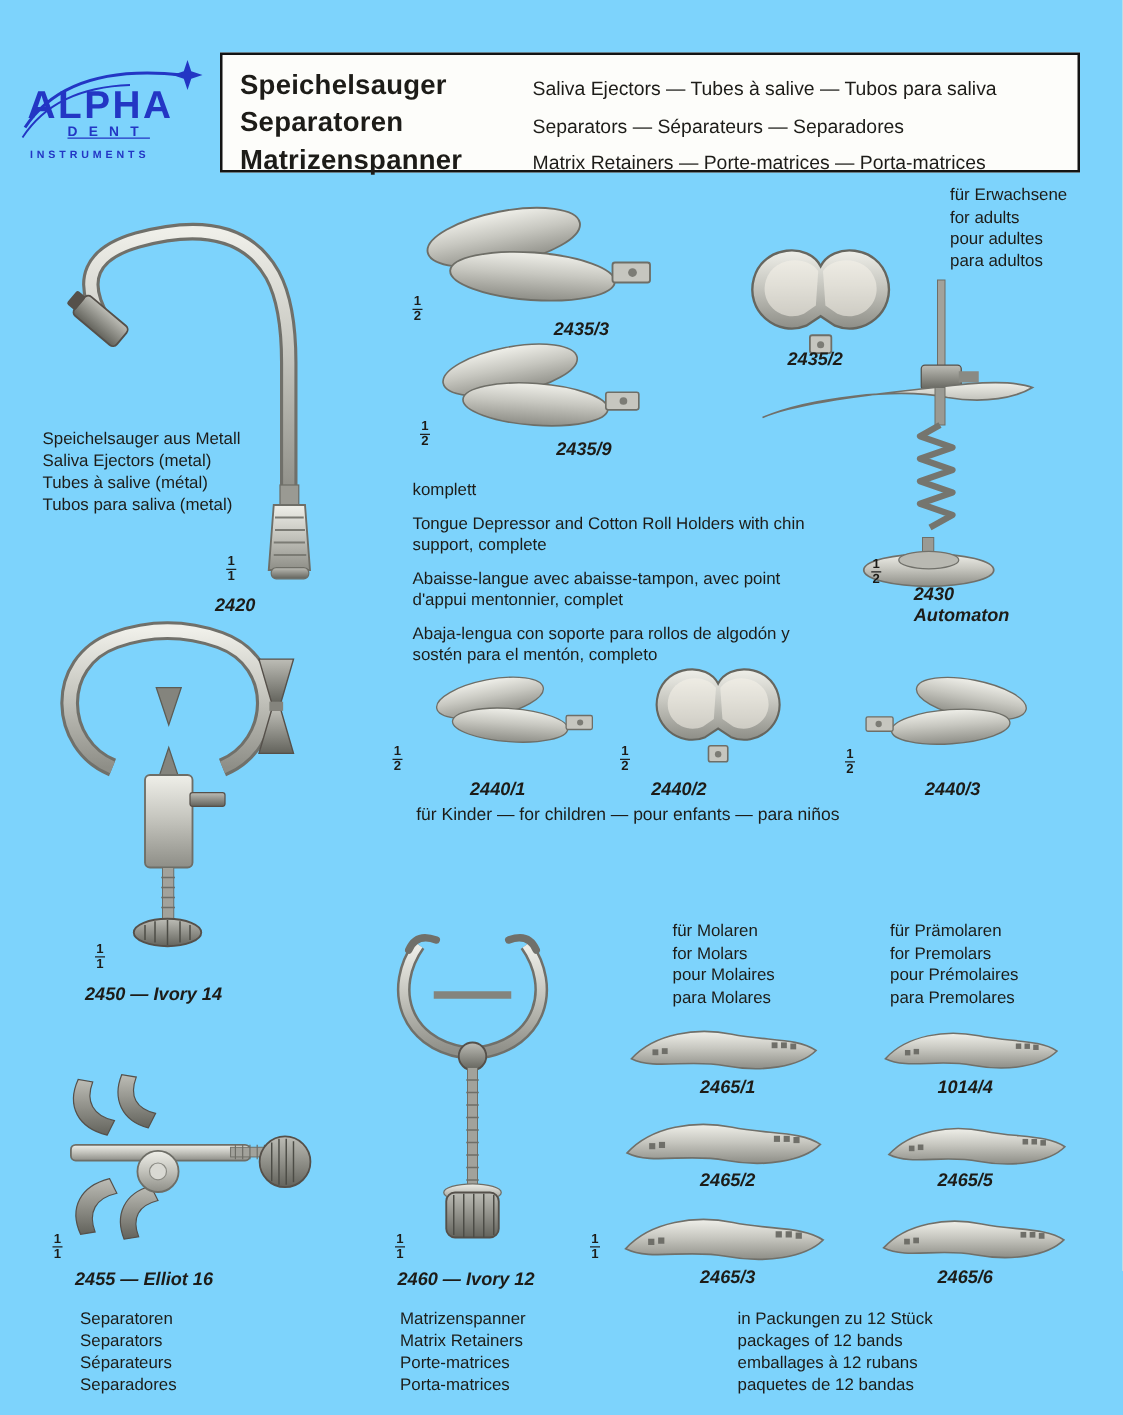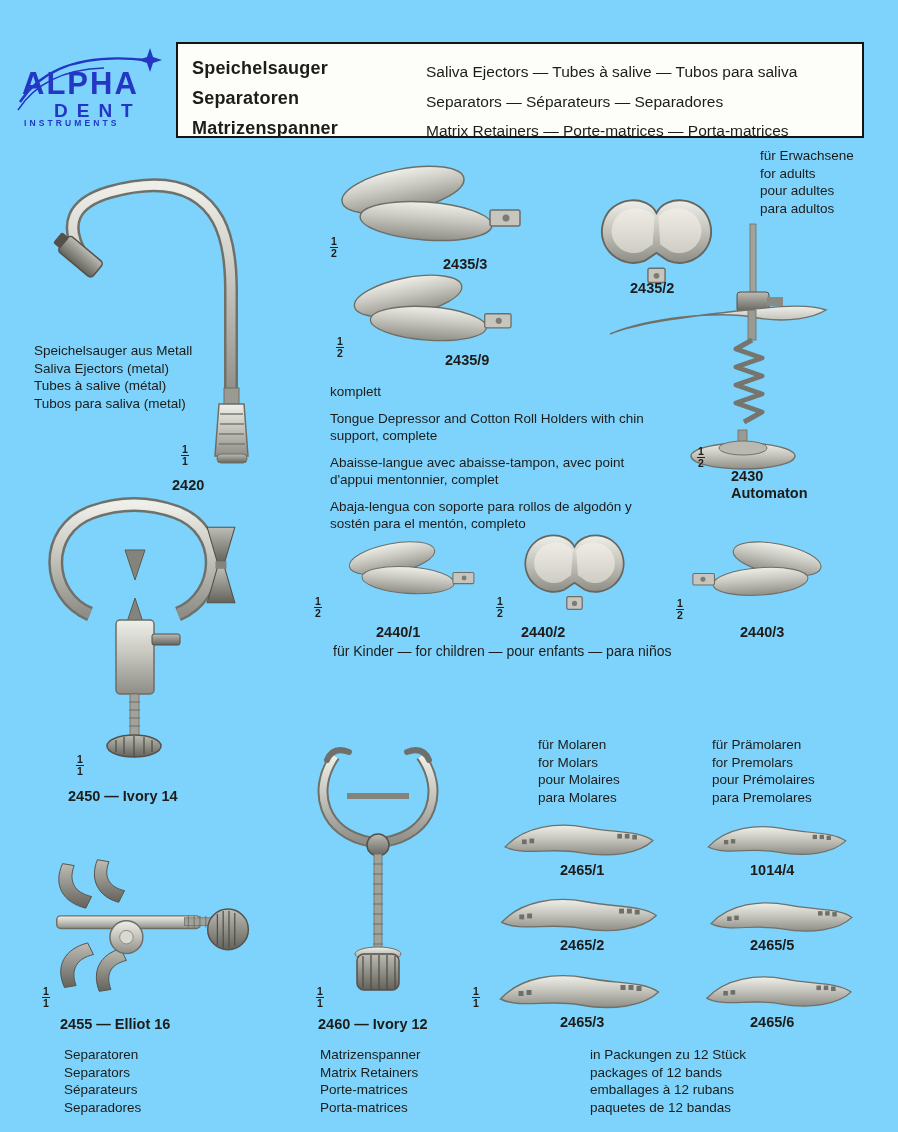--- a/index.html
+++ b/index.html
@@ -3,31 +3,31 @@
 <meta charset="utf-8">
 <style>
   * { margin:0; padding:0; box-sizing:border-box; }
   html,body { background:#e9e6dc; }
   body { font-family:"Liberation Sans","DejaVu Sans",sans-serif; color:#1d1c18; }
   .page { position:relative; width:898px; height:1132px; background:#7dd3fc; margin:0 auto; overflow:hidden; }
   .abs { position:absolute; }
 
   
   .header-box { background:#fdfdfa; border:2px solid #141414; display:flex; }
-  .hdr-de { width:248px; padding:9px 0 0 14px; font-size:18px; line-height:30px; font-weight:bold; letter-spacing:.2px; }
+  .hdr-de { width:248px; padding:9px 0 0 14px; font-size:22px; line-height:30px; font-weight:bold; letter-spacing:.2px; }
   .hdr-intl { padding:13px 0 0 0; font-size:15.5px; line-height:29.5px; }
 
   
   .logo-alpha { position:absolute; left:6px; top:22px; font-size:31px; font-weight:bold; color:#2336c4; letter-spacing:2px; }
-  .logo-dent  { position:absolute; left:38px; top:56px; font-size:19px; font-weight:bold; color:#2336c4; letter-spacing:9px; }
+  .logo-dent  { position:absolute; left:38px; top:56px; font-size:11px; font-weight:bold; color:#2336c4; letter-spacing:9px;text-decoration:underline; }
   .logo-instr { position:absolute; left:8px; top:74px; font-size:8.5px; font-weight:bold; color:#2336c4; letter-spacing:3.1px; }
 
   .caption { font-size:13.5px; line-height:17.5px; }
   .caption div { white-space:nowrap; }
-  .num { font-weight:bold; font-size:14.5px; white-space:nowrap; }
+  .num { font-weight:bold; font-size:14.5px; white-space:nowrap;font-style:italic; }
   .plainrow { font-size:14px; white-space:nowrap; }
 
   .frac { display:inline-flex; flex-direction:column; align-items:center; font-size:10.5px; line-height:11px; font-weight:bold; }
   .frac .fd { border-top:1.2px solid #222; padding:0 1px; }
 
   .tblock p { margin:0 0 9px 0; }
   .tblock div { white-space:nowrap; font-size:13.5px; line-height:17.5px; }
 
   svg.fig { display:block; }
 </style>

